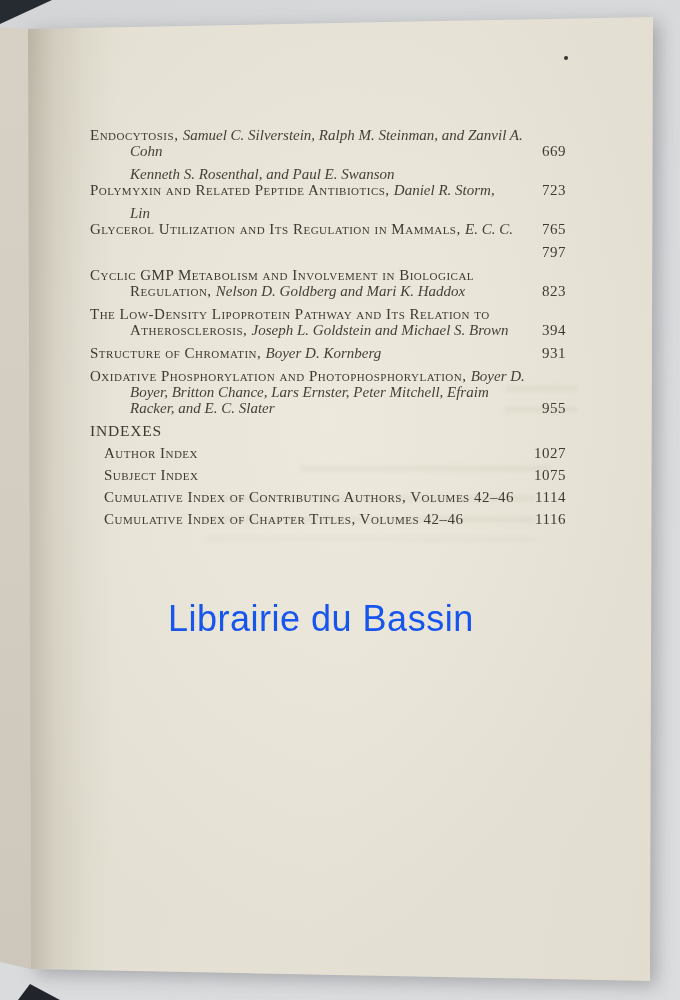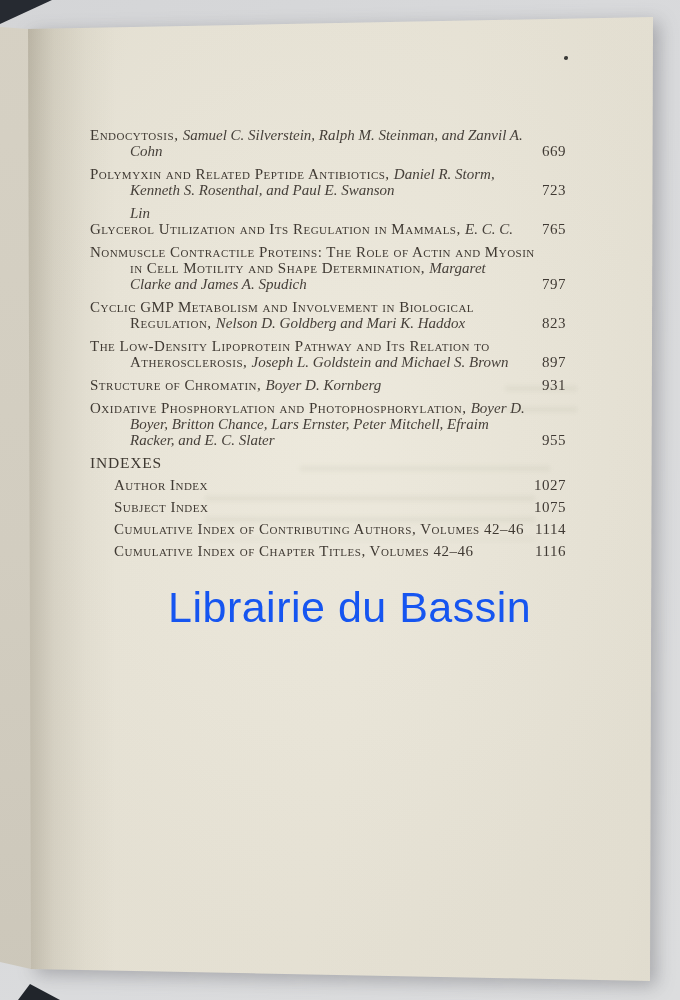--- a/index.html
+++ b/index.html
@@ -71,28 +71,28 @@
   .it { font-style: italic; color: #46403a; }
   .pagenum {
     flex: 1 1 auto; text-align: right; height: 16px; line-height: 16px;
     color: #403a34; letter-spacing: 0.5px;
   }
   .indexes-heading {
     margin-top: 4px; margin-bottom: 6px;
     height: 16px; line-height: 16px;
     letter-spacing: 0.8px; color: #3e3831; font-size: 15.5px;
   }
-  .index-row { display: flex; align-items: flex-end; margin-bottom: 6px; margin-left: 24px; justify-content: space-between; }
+  .index-row { display: flex; align-items: flex-end; margin-bottom: 6px; margin-left: 14px; justify-content: space-between; }
   .index-label { width: 406px; flex: none; height: 16px; line-height: 16px; white-space: nowrap; }
   .index-page { flex: 1 1 auto; text-align: right; height: 16px; line-height: 16px; color: #403a34; letter-spacing: 0.5px; }
 
   .watermark {
-    position: absolute; left: 168px; top: 583px;
+    position: absolute; left: 168px; top: 598px;
     font-family: "Liberation Sans", sans-serif;
-    font-size: 43px; font-weight: 400; letter-spacing: 0.5px;
+    font-size: 36px; font-weight: 400; letter-spacing: 0.5px;
     color: #1655f0;
   }
 </style>
 </head>
 <body>
 
 <div class="page-shadow-wrap">
   <div class="page">
     <div class="binding-shade"></div>
     <div class="page-vignette"></div>
@@ -105,53 +105,48 @@
       <div id="entries">
           <div class="entry">
             <div class="entry-lines">
               <div class="line"><span class="sc">Endocytosis, </span><span class="it">Samuel C. Silverstein, Ralph M. Steinman, and Zanvil A.</span></div>
               <div class="line cont"><span class="it">Cohn</span></div>
             </div>
             <span class="pagenum">669</span>
           </div>
           <div class="entry">
             <div class="entry-lines">
+              <div class="line cont"><span class="it">Kenneth S. Rosenthal, and Paul E. Swanson</span></div>
               <div class="line"><span class="sc">Polymyxin and Related Peptide Antibiotics, </span><span class="it">Daniel R. Storm,</span></div>
-              <div class="line cont"><span class="it">Kenneth S. Rosenthal, and Paul E. Swanson</span></div>
             </div>
             <span class="pagenum">723</span>
           </div>
           <div class="entry">
             <div class="entry-lines">
               <div class="line cont"><span class="it">Lin</span></div>
               <div class="line"><span class="sc">Glycerol Utilization and Its Regulation in Mammals, </span><span class="it">E. C. C.</span></div>
             </div>
             <span class="pagenum">765</span>
           </div>
           <div class="entry">
-            <div class="entry-lines">
-              <div class="line"><span class="sc">Nonmuscle Contractile Proteins: The Role of Actin and Myosin</span></div>
-              <div class="line cont"><span class="sc">in Cell Motility and Shape Determination, </span><span class="it">Margaret</span></div>
-              <div class="line cont"><span class="it">Clarke and James A. Spudich</span></div>
-            </div>
             <span class="pagenum">797</span>
           </div>
           <div class="entry">
             <div class="entry-lines">
               <div class="line"><span class="sc">Cyclic GMP Metabolism and Involvement in Biological</span></div>
               <div class="line cont"><span class="sc">Regulation, </span><span class="it">Nelson D. Goldberg and Mari K. Haddox</span></div>
             </div>
             <span class="pagenum">823</span>
           </div>
           <div class="entry">
             <div class="entry-lines">
               <div class="line"><span class="sc">The Low-Density Lipoprotein Pathway and Its Relation to</span></div>
               <div class="line cont"><span class="sc">Atherosclerosis, </span><span class="it">Joseph L. Goldstein and Michael S. Brown</span></div>
             </div>
-            <span class="pagenum">897</span>
+            <span class="pagenum">394</span>
           </div>
           <div class="entry">
             <div class="entry-lines">
               <div class="line"><span class="sc">Structure of Chromatin, </span><span class="it">Boyer D. Kornberg</span></div>
             </div>
             <span class="pagenum">931</span>
           </div>
           <div class="entry">
             <div class="entry-lines">
               <div class="line"><span class="sc">Oxidative Phosphorylation and Photophosphorylation, </span><span class="it">Boyer D.</span></div>

